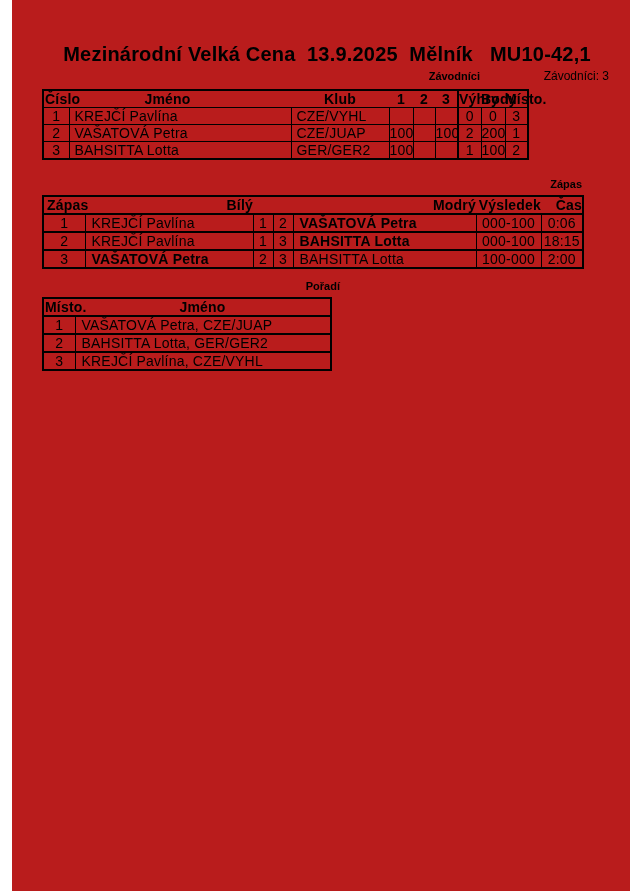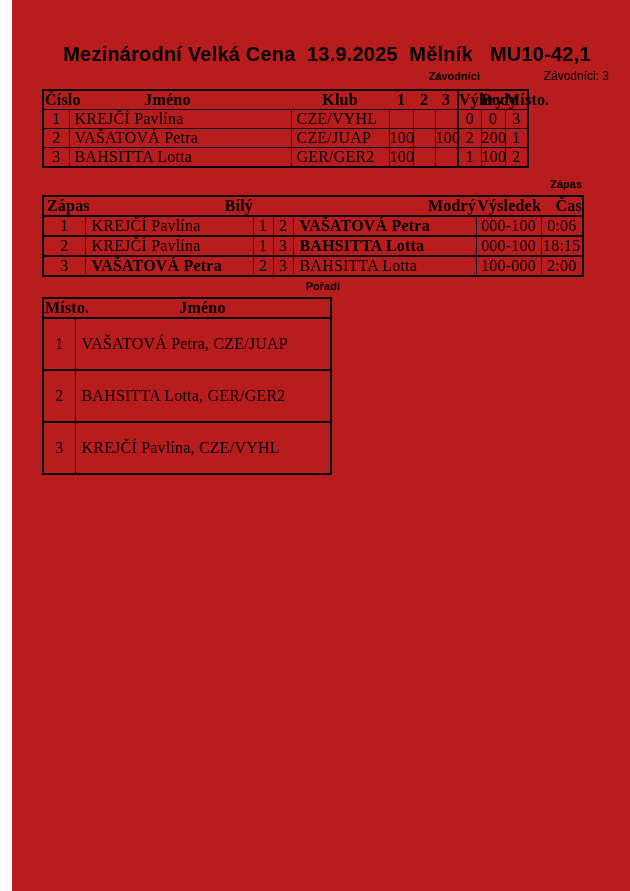--- a/index.html
+++ b/index.html
@@ -33,24 +33,23 @@
   .count-label {
     position: absolute;
     top: 69px; right: 33px;
     font-size: 12px;
     white-space: nowrap;
   }
   table {
     position: absolute;
     border-collapse: collapse;
     table-layout: fixed;
-    font-size: 16px;
+    font-size: 14px;
     color: #000000;
     letter-spacing: 0.2px;
-    font-family: Liberation Serif, serif;
   }
   td, th { overflow: visible; white-space: nowrap; padding: 0; vertical-align: middle; }
 
   
   .t1 { left: 30px; top: 89px; width: 485px; border: 2px solid #000; }
   .t1 th { border: none; border-bottom: 1px solid #000; height: 14px; font-weight: bold; text-align: center; }
   .t1 td { border: 1px solid #000; height: 16px; text-align: center; }
   .t1 .h-wrap { position: relative; display: block; width: 100%; }
   .t1 .h-cislo { position: absolute; left: 1px; top: 0; }
   .t1 td.cell-name, .t1 td.cell-club { text-align: left; padding: 0 5px; }
@@ -62,21 +61,21 @@
   .t2 th.h-left { text-align: left; padding-left: 3px; }
   .t2 td { border: 1px solid #000; border-top: 2px solid #000; border-bottom: 2px solid #000; height: 15px; text-align: center; }
   .t2 td.cell-name { text-align: left; padding: 0 6px; }
   .bold { font-weight: bold; }
 
   
   .t3 { left: 30px; top: 297px; width: 288px; border: 2px solid #000; }
   .t3 th { border: none; border-bottom: 2px solid #000; height: 15px; font-weight: bold; text-align: center; }
   .t3 th.h-left { text-align: left; padding-left: 1px; }
   .t3 td { border: 1px solid #000; border-top: 2px solid #000; border-bottom: 2px solid #000; height: 15px; text-align: center; }
-  .t3 td.cell-name { text-align: left; padding: 16px 6px; }
+  .t3 td.cell-name { text-align: left; padding: 0 6px; }
 </style>
 </head>
 <body>
 
 <div class="page">
 
   <div class="title">Mezinárodní Velká Cena  13.9.2025  Mělník   MU10-42,1</div>
 
   <div class="sec-label lbl-zavodnici">Závodníci</div>
   <div class="count-label">Závodníci: 3</div>

